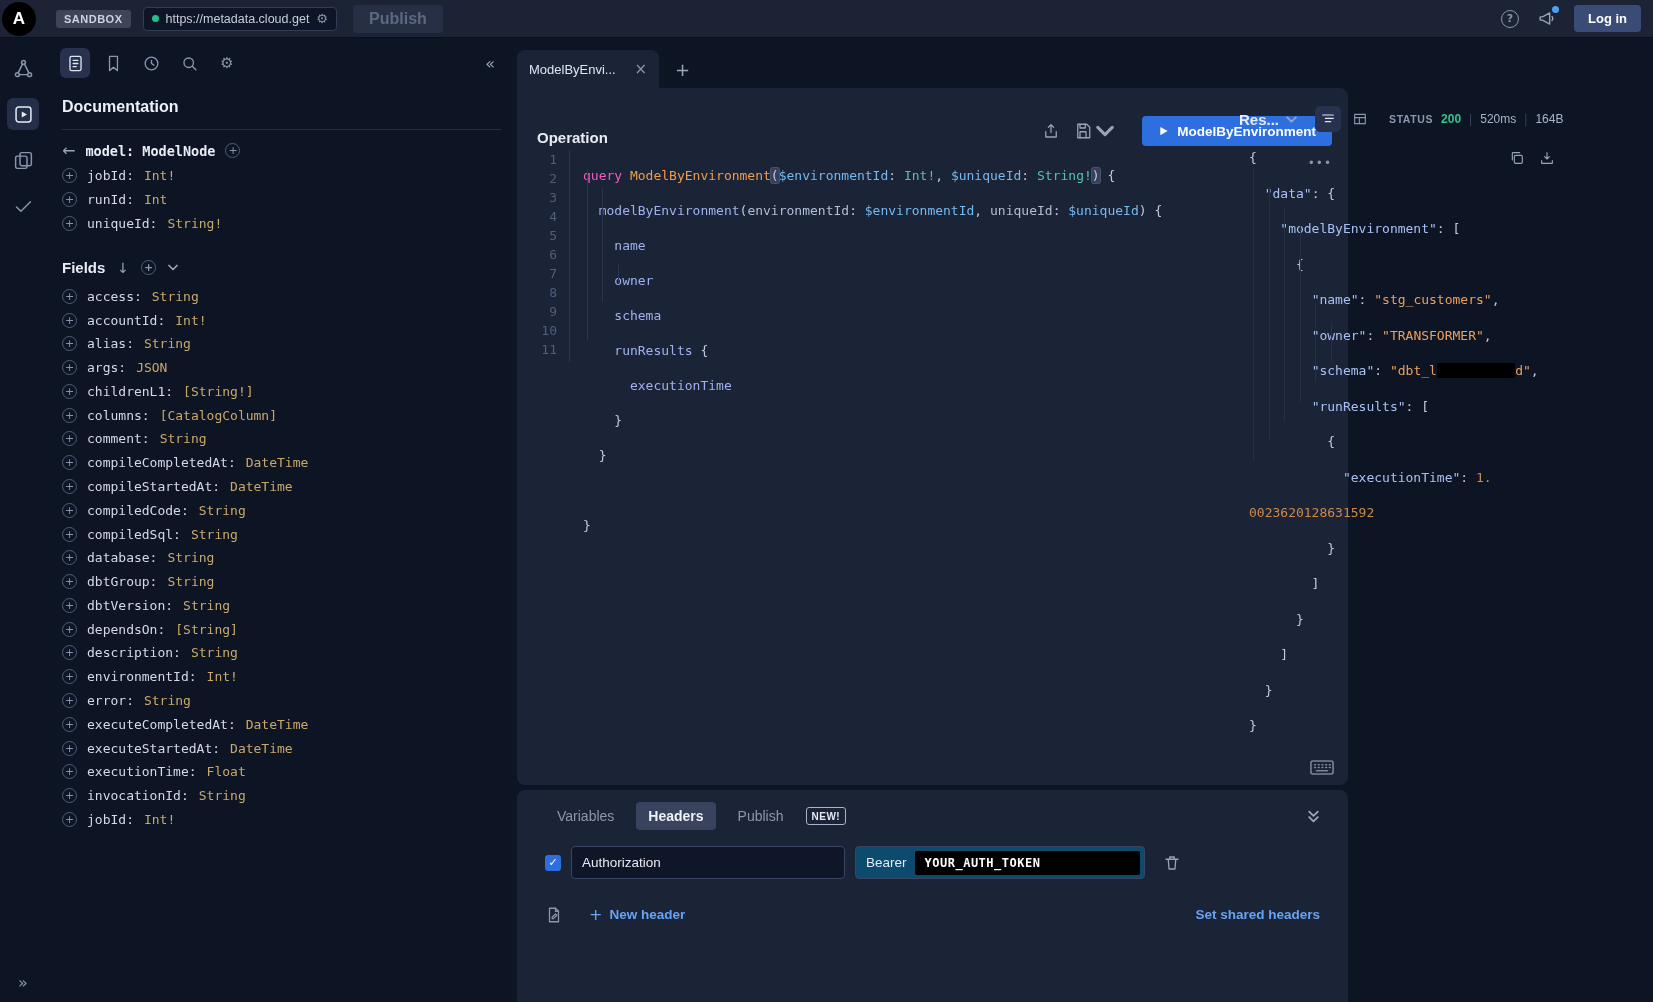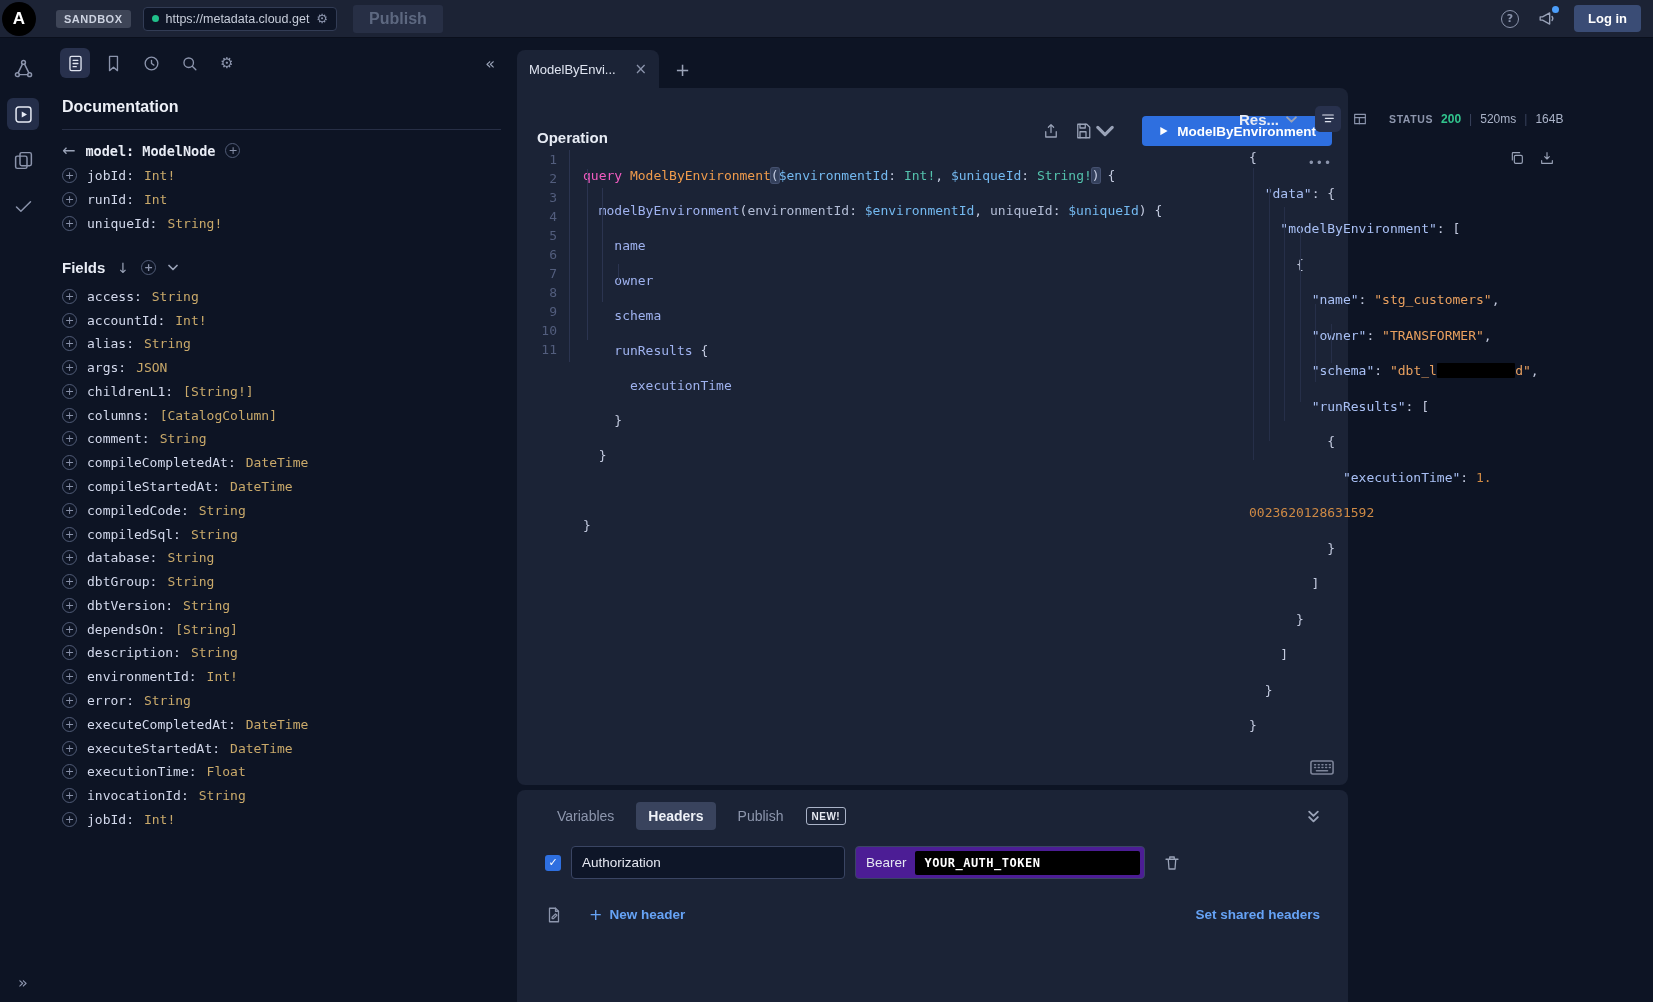--- a/index.html
+++ b/index.html
@@ -85,21 +85,21 @@
   .mid-gap { height:5px; flex:none; }
   .bottom-panel { height:212px; flex:none; background:#1b2336; border-radius:8px 8px 0 0; padding:12px 28px; position:relative; }
   .req-tabs { display:flex; align-items:center; gap:10px; }
   .req-tab { background:none; border:none; font-size:14px; color:#8d96ad; padding:6px 12px; border-radius:4px; cursor:pointer; font-family:"Liberation Sans", sans-serif; }
   .req-tab.active { background:#39435d; color:#eef1f7; font-weight:600; }
   .new-badge { border:1px solid #aab3c8; color:#e6e9f2; font-size:10px; font-weight:bold; letter-spacing:.5px; padding:2.5px 5px; border-radius:3px; }
   .panel-collapse { margin-left:auto; width:13px; height:13px; color:#9aa3b8; cursor:pointer; }
   .hdr-row { margin-top:16px; display:flex; align-items:center; gap:10px; }
   .checkbox { width:16px; height:16px; background:#2e6fe0; border-radius:3px; display:flex; align-items:center; justify-content:center; color:#fff; font-size:11px; cursor:pointer; flex:none; }
   .key-input { width:274px; height:33px; background:#0e1628; border:1px solid #3a4563; border-radius:4px; color:#e6e9f2; font-size:13.5px; padding:8px 10px; font-family:"Liberation Sans", sans-serif; }
-  .value-field { width:290px; height:33px; background:#4c1d95; border:1px solid #3a4563; border-radius:4px; display:flex; align-items:center; padding:0 4px 0 10px; gap:8px; cursor:text; }
+  .value-field { width:290px; height:33px; background:#0c4a6e; border:1px solid #3a4563; border-radius:4px; display:flex; align-items:center; padding:0 4px 0 10px; gap:8px; cursor:text; }
   .value-prefix { font-size:13.5px; color:#e6e9f2; flex:none; }
   .auth-token { flex:1; background:#000; color:#fff; font-family:"DejaVu Sans Mono", monospace; font-size:12px; font-weight:bold; letter-spacing:.5px; padding:5px 10px; border-radius:2px; white-space:nowrap; overflow:hidden; }
   .trash-btn { width:18px; height:18px; color:#9aa3b8; margin-left:8px; cursor:pointer; }
   .hdr-footer { margin-top:26px; display:flex; align-items:center; }
   .bulk-btn { width:18px; height:18px; color:#8d96ad; margin-right:26px; cursor:pointer; }
   .link-blue { color:#66a3f6; font-size:13.5px; font-weight:600; cursor:pointer; background:none; border:none; font-family:"Liberation Sans", sans-serif; }
   .new-header { display:flex; align-items:center; gap:7px; }
   .new-header .plus { font-size:16px; font-weight:normal; }
   .footer-spacer { flex:1; }
 

